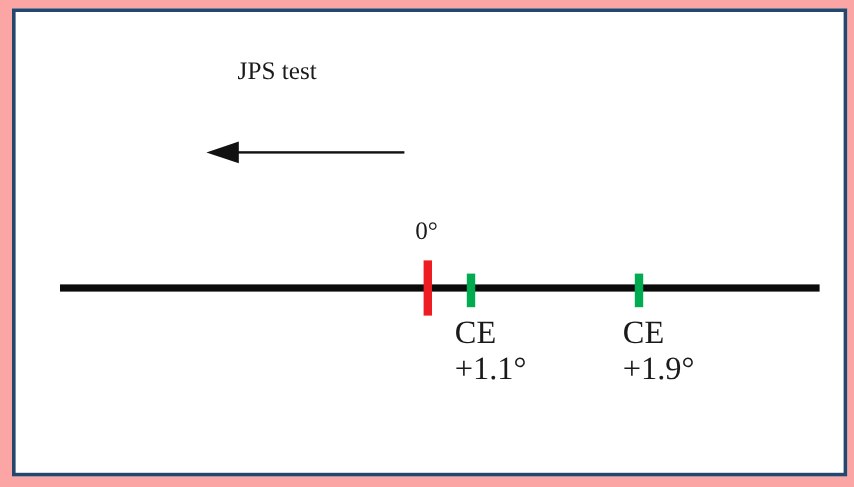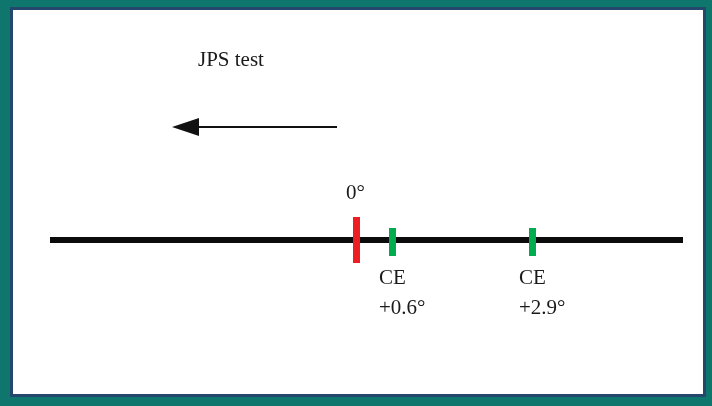--- a/index.html
+++ b/index.html
@@ -1,20 +1,20 @@
 <!DOCTYPE html>
 <html><head>
 <meta charset="utf-8">
 <style>
   html, body { margin: 0; padding: 0; background: #ffffff; }
   .canvas {
     position: relative;
     width: 712px;
     height: 406px;
-    background: #0f766e;
+    background: #fca5a5;
     font-family: "Liberation Serif", "DejaVu Serif", serif;
     color: #1a1a1a;
     overflow: hidden;
   }
   .frame {
     position: absolute;
     left: 10px; top: 7px;
     width: 696px; height: 390px;
     box-sizing: border-box;
     border: 3px solid #24476E;
@@ -57,21 +57,21 @@
   .zero-label {
     position: absolute;
     left: 346px; top: 180px;
     font-size: 21px;
     line-height: 24px;
     white-space: nowrap;
   }
   .marker-label {
     position: absolute;
     top: 262px;
-    font-size: 21px;
+    font-size: 27px;
     line-height: 30px;
     white-space: nowrap;
   }
   .marker-label.qual { left: 379px; }
   .marker-label.vr   { left: 519px; }
   .line { display: block; }
 </style>
 </head>
 <body>
 
@@ -90,20 +90,20 @@
   <div class="zero-label">0°</div>
 
   <div class="tick tick-zero" style="background-color: rgb(238, 29, 35);"></div>
 
   <div class="tick tick-qual" style="background-color: rgb(0, 172, 79);"></div>
 
   <div class="tick tick-vr" style="background-color: rgb(0, 172, 79);"></div>
 
   <div class="marker-label qual">
     <span class="line">CE</span>
-    <span class="line">+0.6°</span>
+    <span class="line">+1.1°</span>
   </div>
 
   <div class="marker-label vr">
     <span class="line">CE</span>
-    <span class="line">+2.9°</span>
+    <span class="line">+1.9°</span>
   </div>
 </div>
 
 </body></html>

